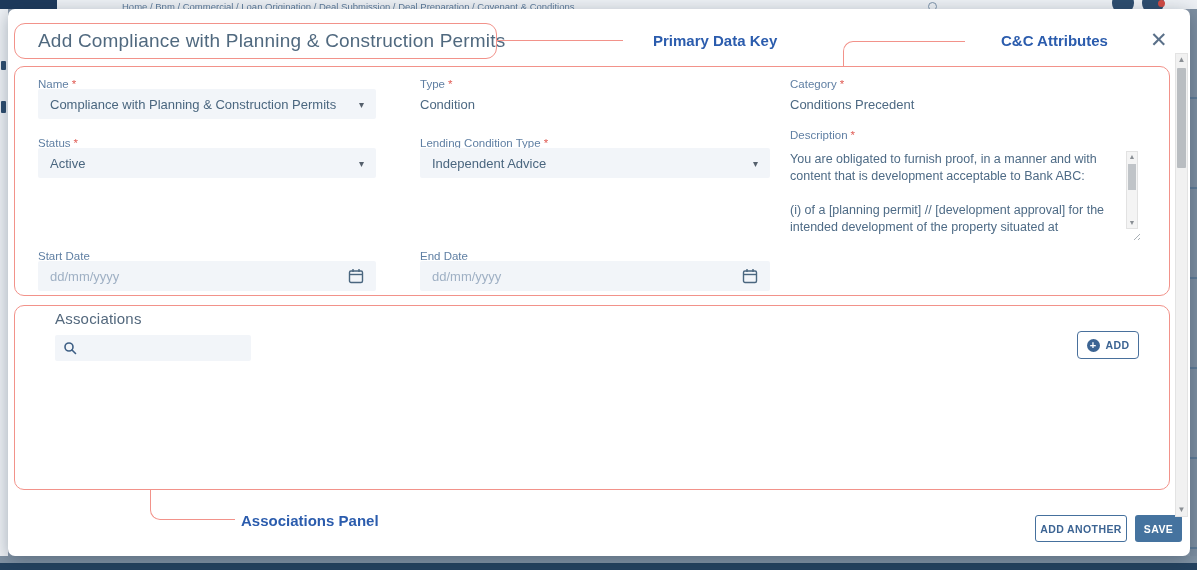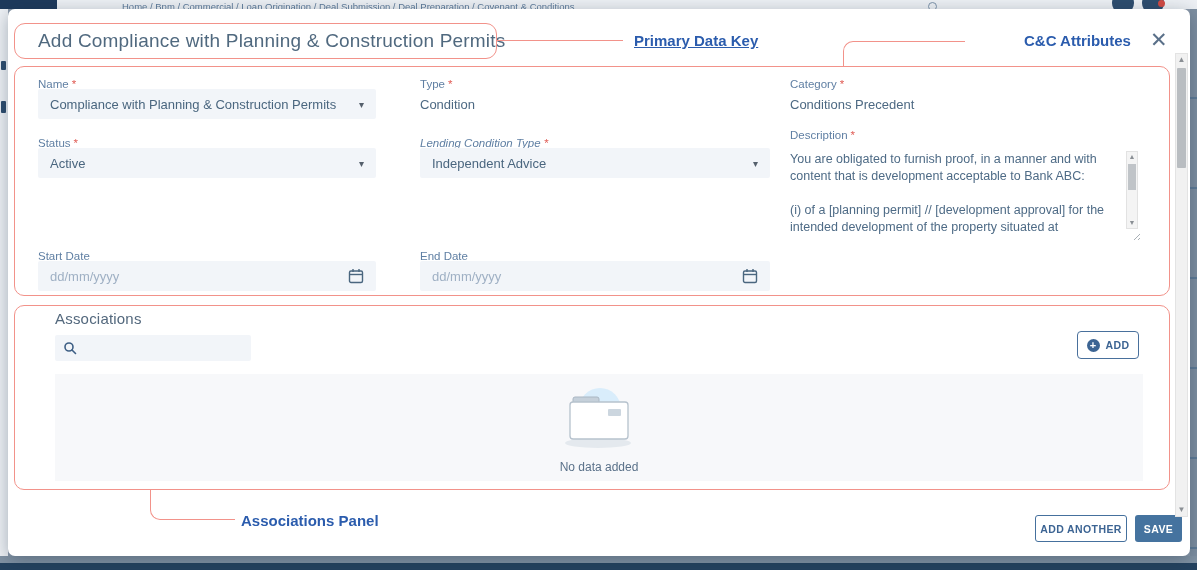--- a/index.html
+++ b/index.html
@@ -113,23 +113,23 @@
   <div class="bg-box"></div>
   <div class="bottom-navy"></div>
 
   <div class="modal">
 
     <div class="title">Add Compliance with Planning &amp; Construction Permits</div>
     <div class="close-x">✕</div>
 
     <div class="title-box"></div>
     <div class="pdk-line"></div>
-    <div class="ann-label" style="left:626px; top:23px;text-decoration:underline;">Primary Data Key</div>
+    <div class="ann-label" style="left:645px; top:23px;">Primary Data Key</div>
     <div class="cc-connector"></div>
-    <div class="ann-label" style="left:1016px; top:23px;">C&amp;C Attributes</div>
+    <div class="ann-label" style="left:993px; top:23px;">C&amp;C Attributes</div>
     <div class="attr-rect"></div>
     <div class="assoc-rect"></div>
     <div class="assoc-connector"></div>
     <div class="ann-label" style="left:233px; top:503px;">Associations Panel</div>
 
     <div class="flabel" style="left:30px; top:69px;">
       <span>Name</span><span class="req">*</span>
     </div>
     <div class="field" style="left:30px; top:80px; width:338px;">
       <span>Compliance with Planning &amp; Construction Permits</span>
@@ -147,21 +147,21 @@
     <div class="ptext" style="left:782px; top:88px;">Conditions Precedent</div>
 
     <div class="flabel" style="left:30px; top:128px;">
       <span>Status</span><span class="req">*</span>
     </div>
     <div class="field" style="left:30px; top:139px; width:338px;justify-content:flex-end;">
       <span>Active</span>
       <span class="chev">▾</span>
     </div>
 
-    <div class="flabel" style="left:412px; top:128px;font-style:italic;">
+    <div class="flabel" style="left:412px; top:128px;">
       <span>Lending Condition Type</span><span class="req">*</span>
     </div>
     <div class="field" style="left:412px; top:139px; width:350px;">
       <span>Independent Advice</span>
       <span class="chev">▾</span>
     </div>
 
     <div class="flabel" style="left:782px; top:120px;">
       <span>Description</span><span class="req">*</span>
     </div>
@@ -203,32 +203,20 @@
         <line x1="9" y1="9" x2="12.5" y2="12.5" stroke="#3e5f85" stroke-width="1.6" stroke-linecap="round"></line>
       </svg>
       <input style="">
     </div>
 
     <div class="add-btn">
       <span class="plus-circle">+</span>
       <span class="lbl">ADD</span>
     </div>
 
-    <div class="empty-panel">
-      <div class="empty-inner">
-        <svg width="92" height="68" viewBox="0 0 92 68">
-          <circle cx="47" cy="25" r="21" fill="#d9edfb"></circle>
-          <rect x="20" y="13" width="26" height="12" rx="2" fill="#c5d0da" stroke="#aab7c3" stroke-width="1"></rect>
-          <ellipse cx="45" cy="59" rx="33" ry="5" fill="#e4e9ee"></ellipse>
-          <rect x="17" y="18" width="58" height="37" rx="3" fill="#ffffff" stroke="#b6c2cd" stroke-width="1.3"></rect>
-          <rect x="55" y="25" width="13" height="7" rx="1" fill="#ccd6df"></rect>
-        </svg>
-        <div class="empty-text">No data added</div>
-      </div>
-    </div>
 
     <div class="btn-outline">ADD ANOTHER</div>
     <div class="btn-solid">SAVE</div>
 
     <div class="modal-sb">
       <div class="msb-arrow" style="top:0;">▲</div>
       <div class="thumb"></div>
       <div class="msb-arrow" style="bottom:0;">▼</div>
     </div>
 

